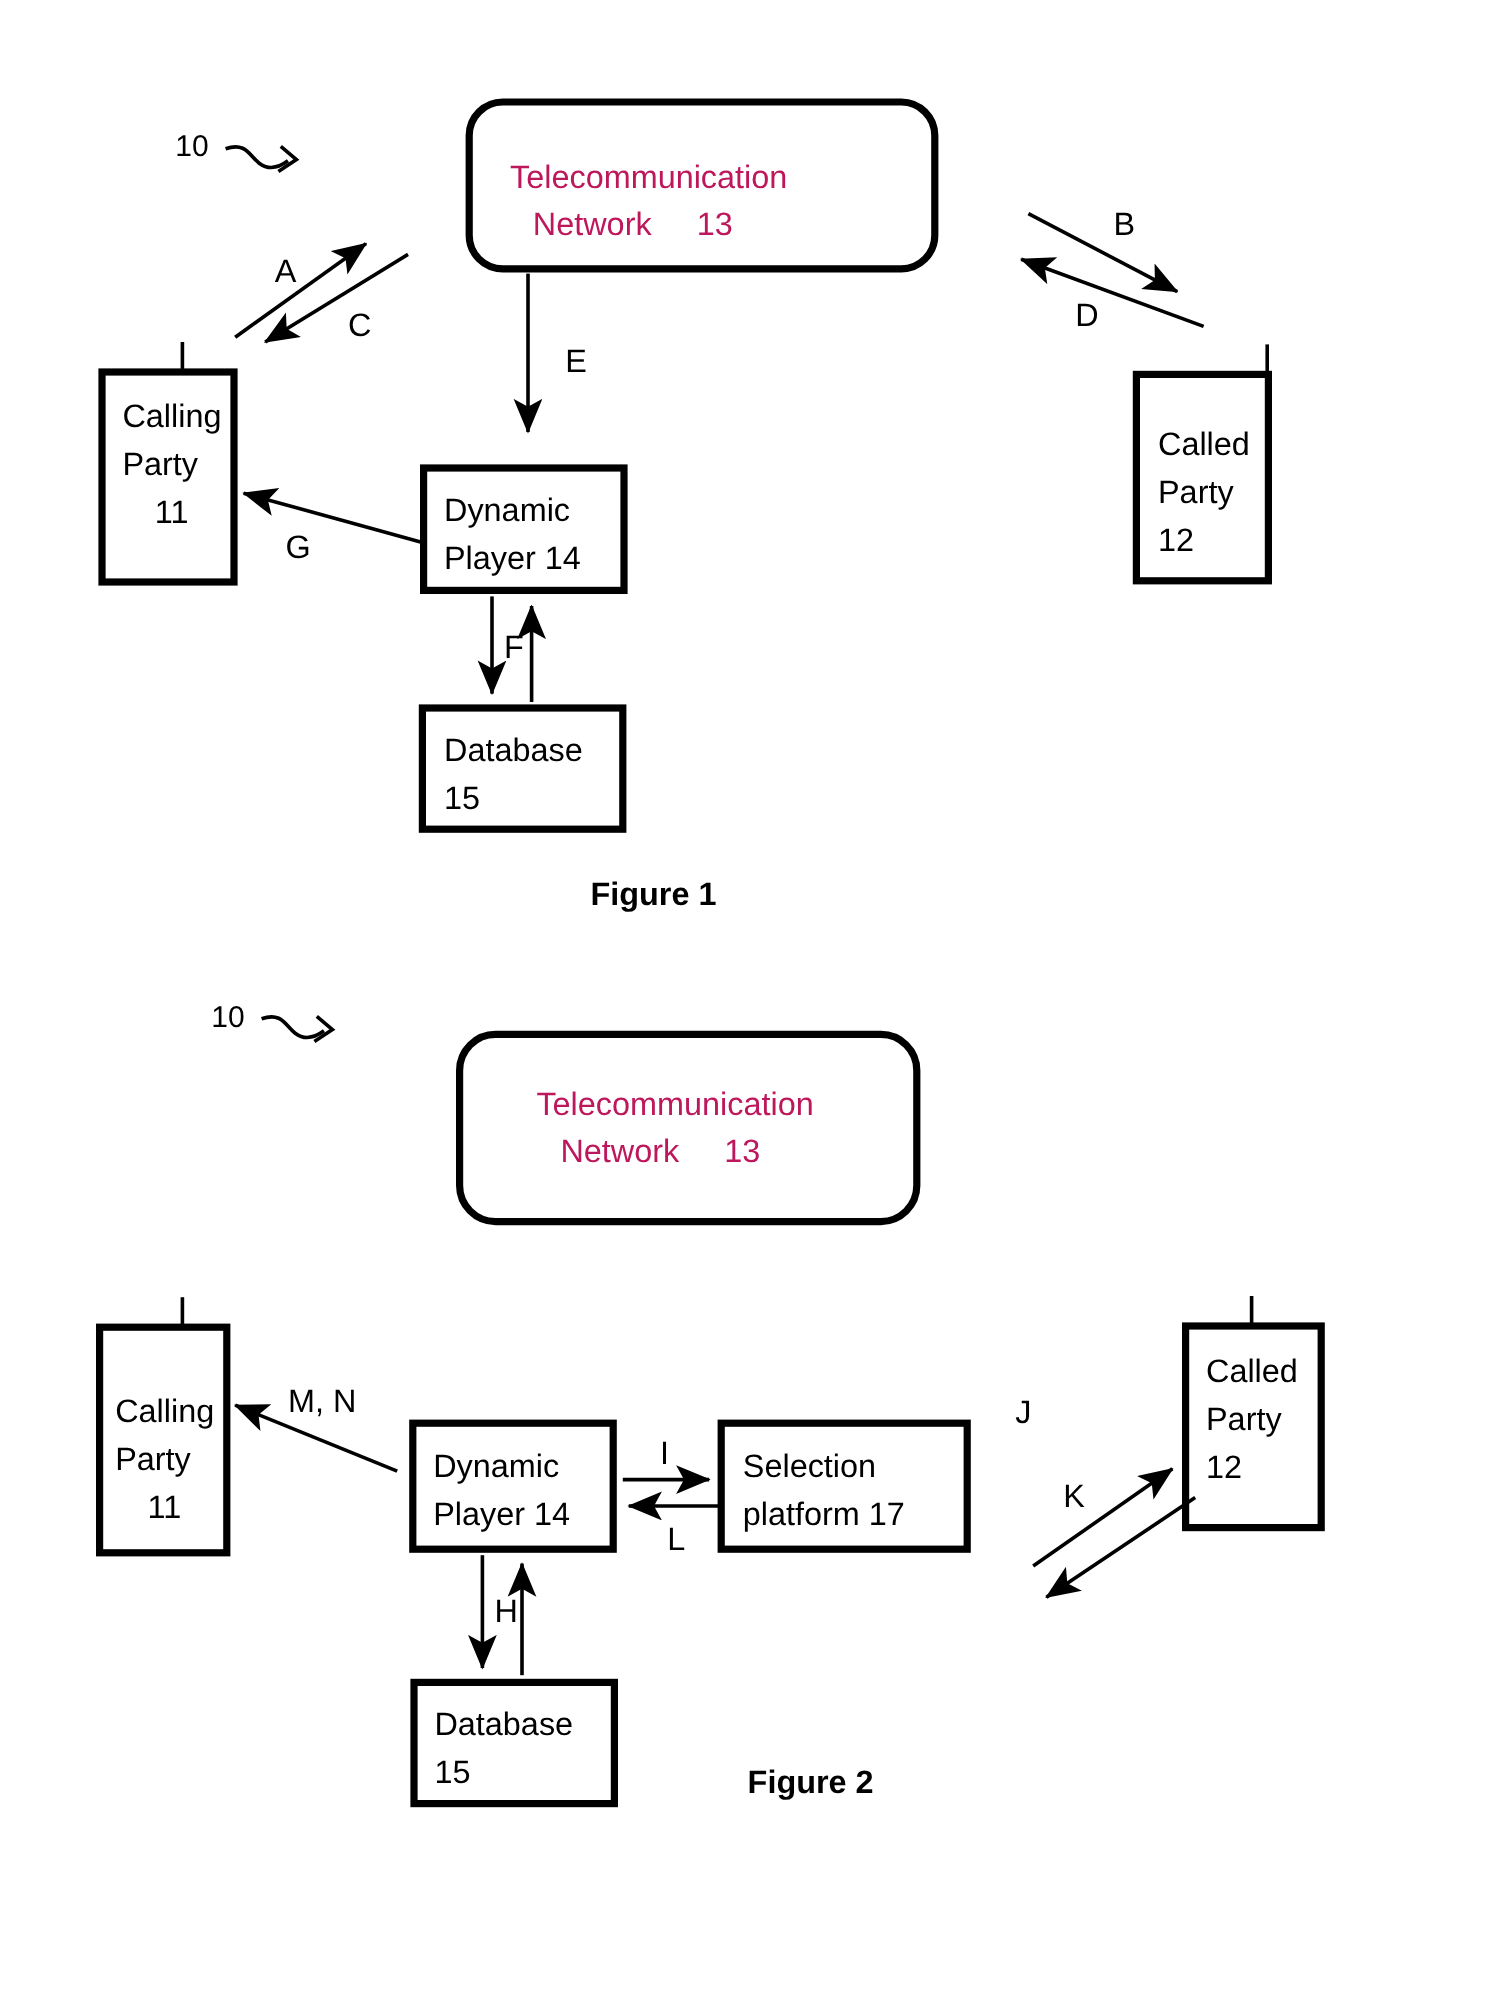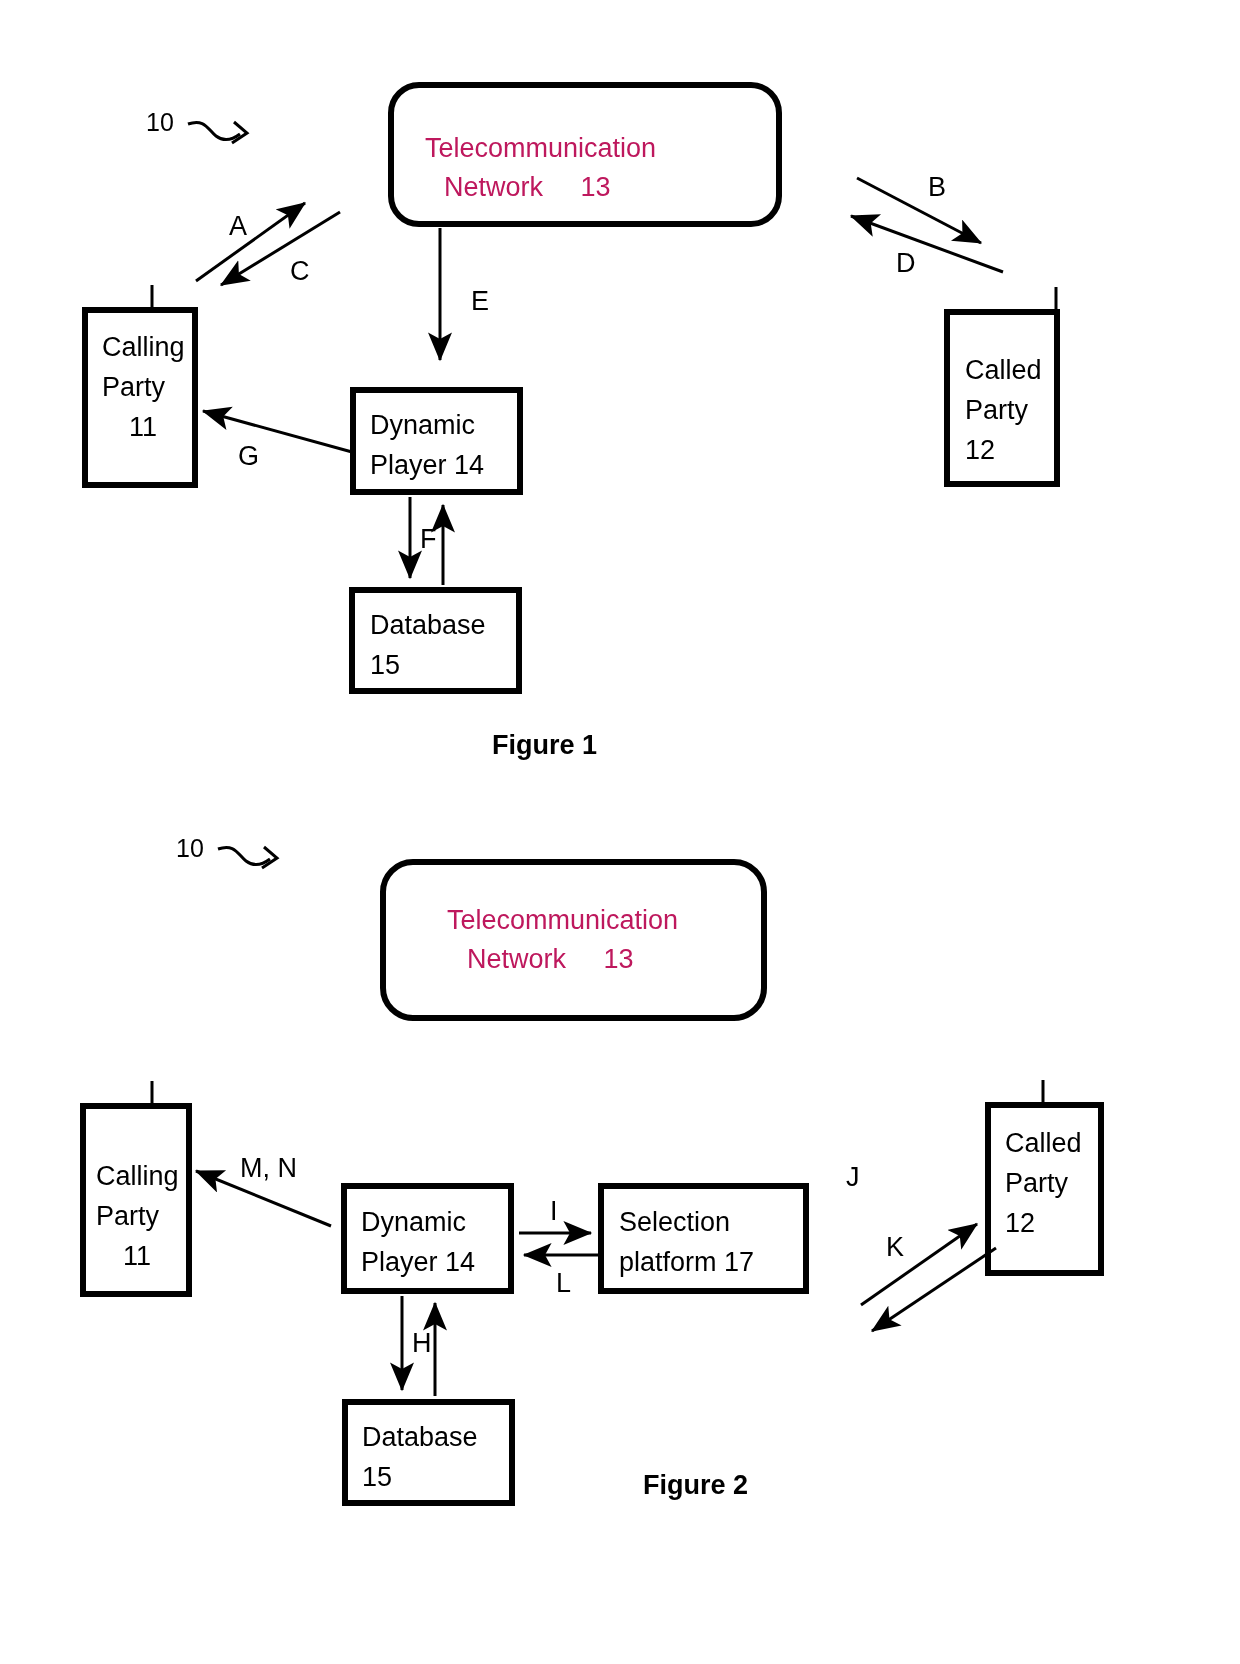--- a/index.html
+++ b/index.html
@@ -186,15 +186,15 @@
   <div class="node-label" style="left:362px; top:1418px;">Database</div>
   <div class="node-label" style="left:362px; top:1458px;">15</div>
 
   <div class="edge-label" style="left:240px; top:1153px;">M, N</div>
   <div class="edge-label" style="left:550px; top:1196px;">I</div>
   <div class="edge-label" style="left:556px; top:1268px;">L</div>
   <div class="edge-label" style="left:846px; top:1162px;">J</div>
   <div class="edge-label" style="left:886px; top:1232px;">K</div>
   <div class="edge-label" style="left:412px; top:1328px;">H</div>
 
-  <div class="fig-caption" style="left:643px; top:1470px;">Figure 2</div>
+  <div class="fig-caption" style="left:623px; top:1470px;">Figure 2</div>
 
 </div>
 
 </body></html>

